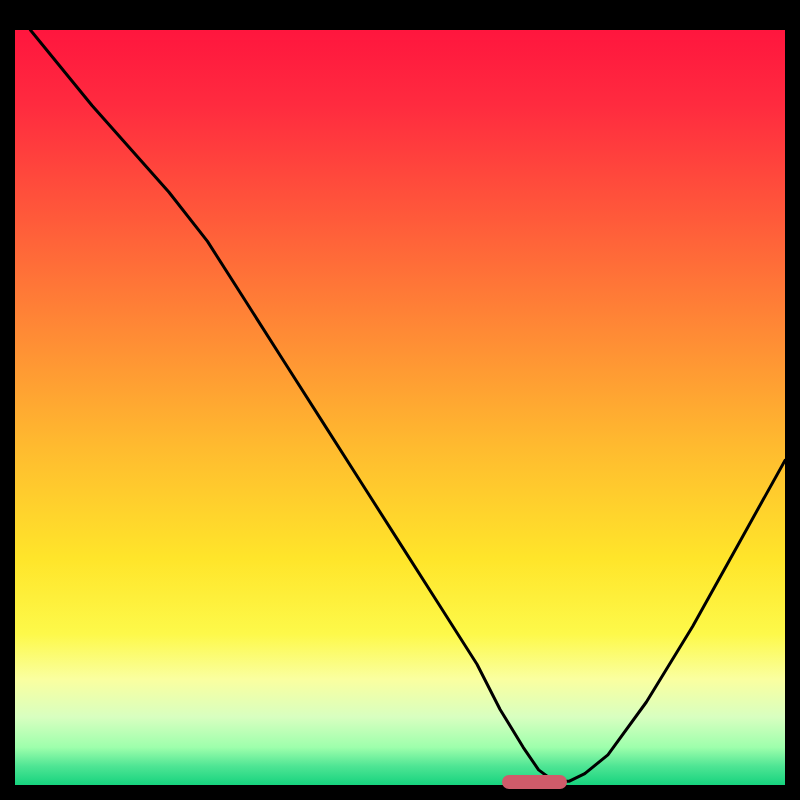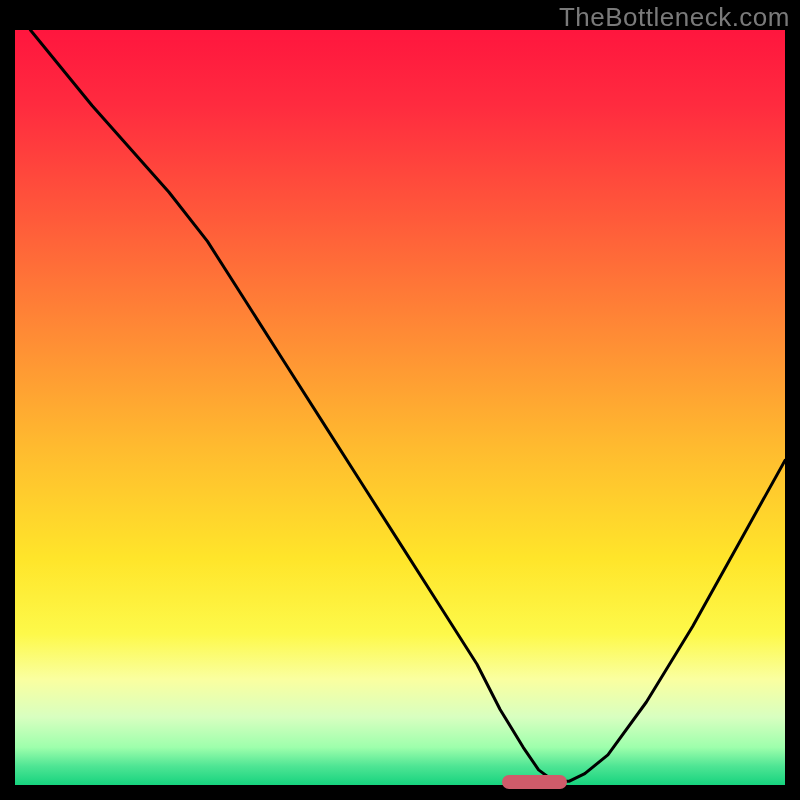--- a/index.html
+++ b/index.html
@@ -45,21 +45,20 @@
     height: 14px;
     border-radius: 7px;
     background: #cf5b6a;
   }
 </style>
 </head>
 <body>
 
 <div class="frame">
 
-  <div class="watermark">TheBottleneck.com</div>
 
   <div class="plot">
     <svg id="plot-svg" viewBox="0 0 770 755" preserveAspectRatio="none">
       <defs>
         <linearGradient id="bg-grad" x1="0" y1="0" x2="0" y2="1">
             <stop offset="0%" stop-color="#ff163e"></stop>
             <stop offset="10%" stop-color="#ff2b3f"></stop>
             <stop offset="25%" stop-color="#ff5a3a"></stop>
             <stop offset="40%" stop-color="#ff8a35"></stop>
             <stop offset="55.00000000000001%" stop-color="#ffba2f"></stop>

